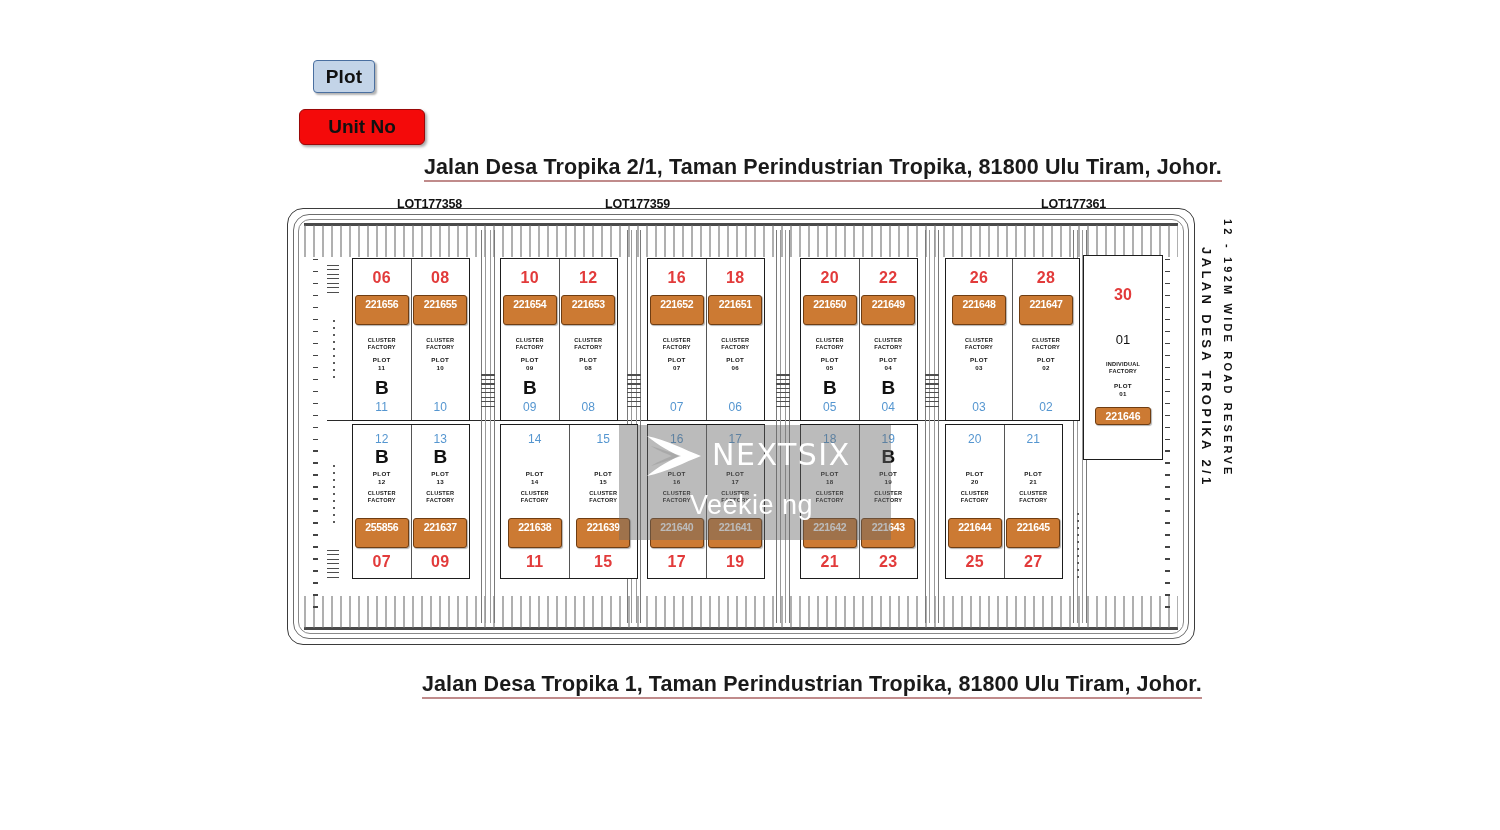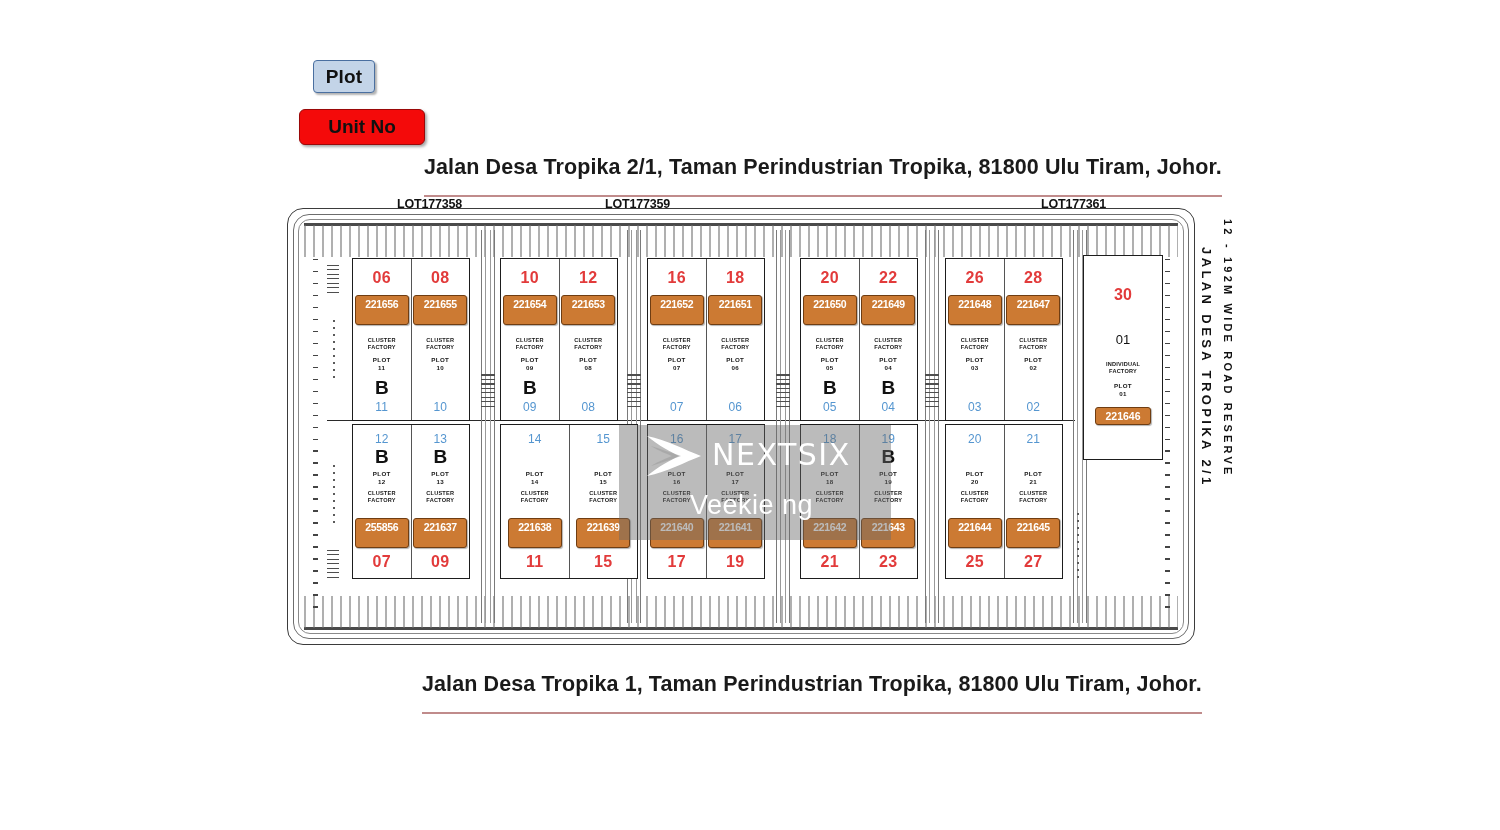--- a/index.html
+++ b/index.html
@@ -39,21 +39,21 @@
     font-size: 19px; font-weight: bold; color: #111;
   }
 
   
   .street {
     position: absolute;
     font-size: 21.5px; font-weight: bold; color: #1a1a1a;
     white-space: nowrap;
     letter-spacing: .1px;
   }
-  .street .u { border-bottom: 2px solid #c08b8b; padding-bottom: 16px; }
+  .street .u { border-bottom: 2px solid #c08b8b; padding-bottom: 1px; }
   .street-top { left: 424px; top: 155px; }
   .street-bottom { left: 422px; top: 672px; }
 
   
   .lot {
     position: absolute; top: 197px;
     font-size: 12.5px; font-weight: bold; color: #111;
     letter-spacing: -.2px;
   }
 
@@ -433,21 +433,21 @@
         </div>
         <div class="ucol bot">
           <div class="u-bnum">19</div>
           <div class="u-b">B</div>
           <div class="u-plot">PLOT<br><span>19</span></div>
           <div class="u-type">CLUSTER<br>FACTORY</div>
           <div class="u-code">221643</div>
           <div class="u-num">23</div>
         </div>
       </div>
-      <div class="block" style="left: 945px; top: 258px; width: 118px; height: 163px;">
+      <div class="block" style="left: 945px; top: 258px; width: 135px; height: 163px;">
         <div class="ucol top">
           <div class="u-num">26</div>
           <div class="u-code">221648</div>
           <div class="u-type">CLUSTER<br>FACTORY</div>
           <div class="u-plot">PLOT<br><span>03</span></div>
           <div class="u-b"></div>
           <div class="u-bnum">03</div>
         </div>
         <div class="ucol top">
           <div class="u-num">28</div>

